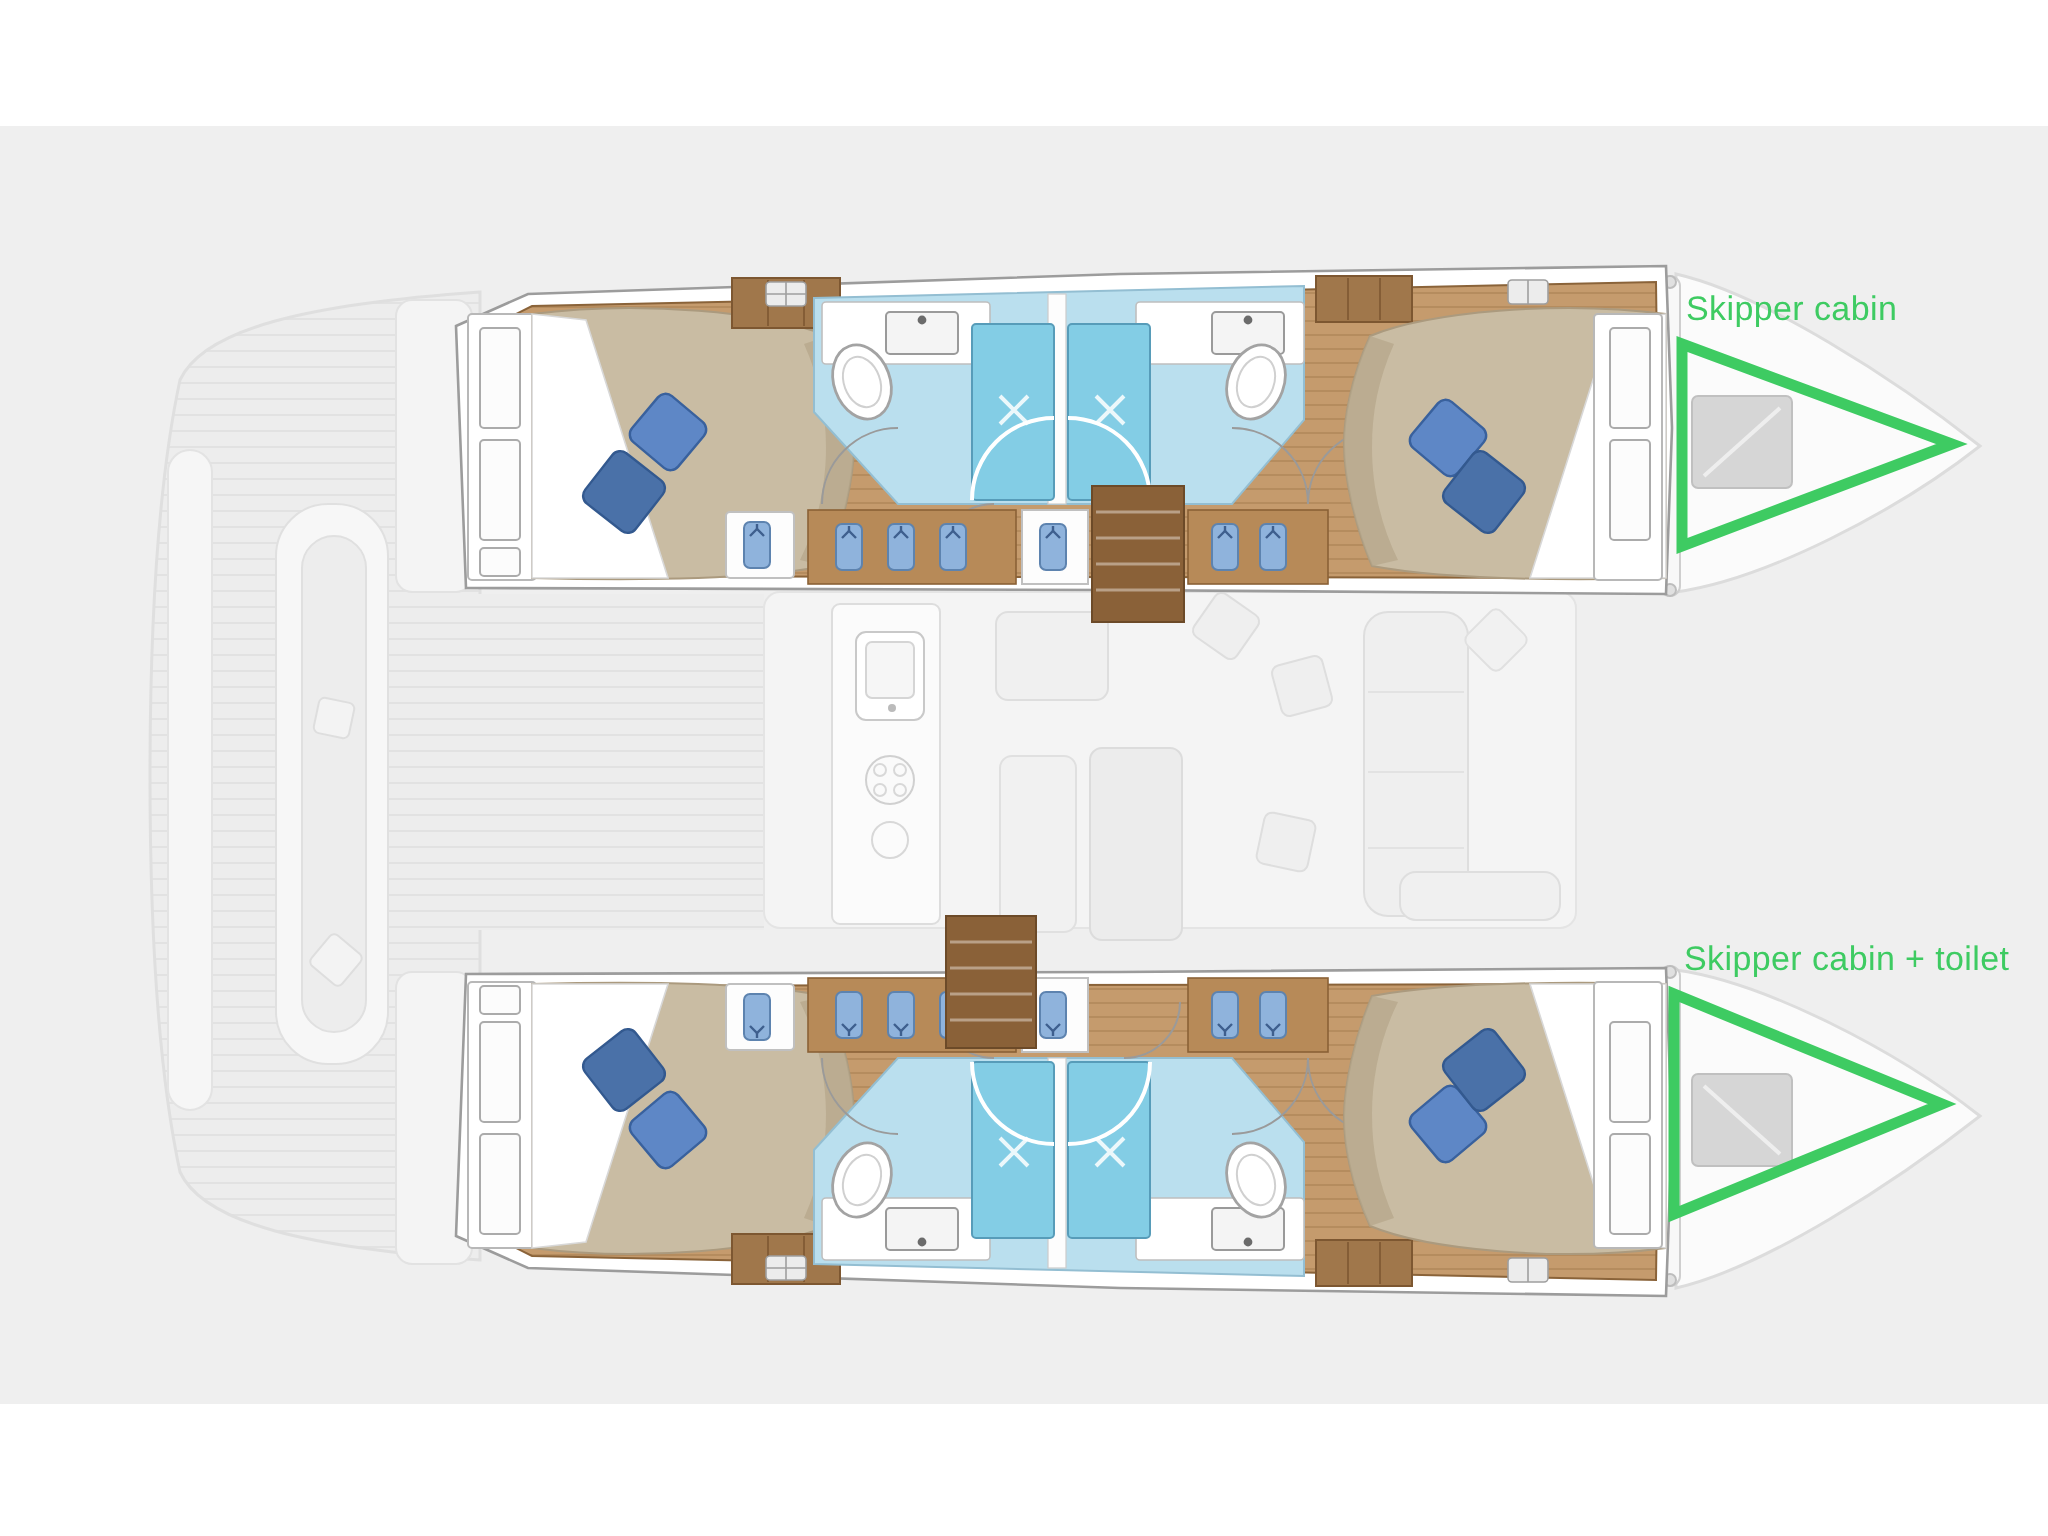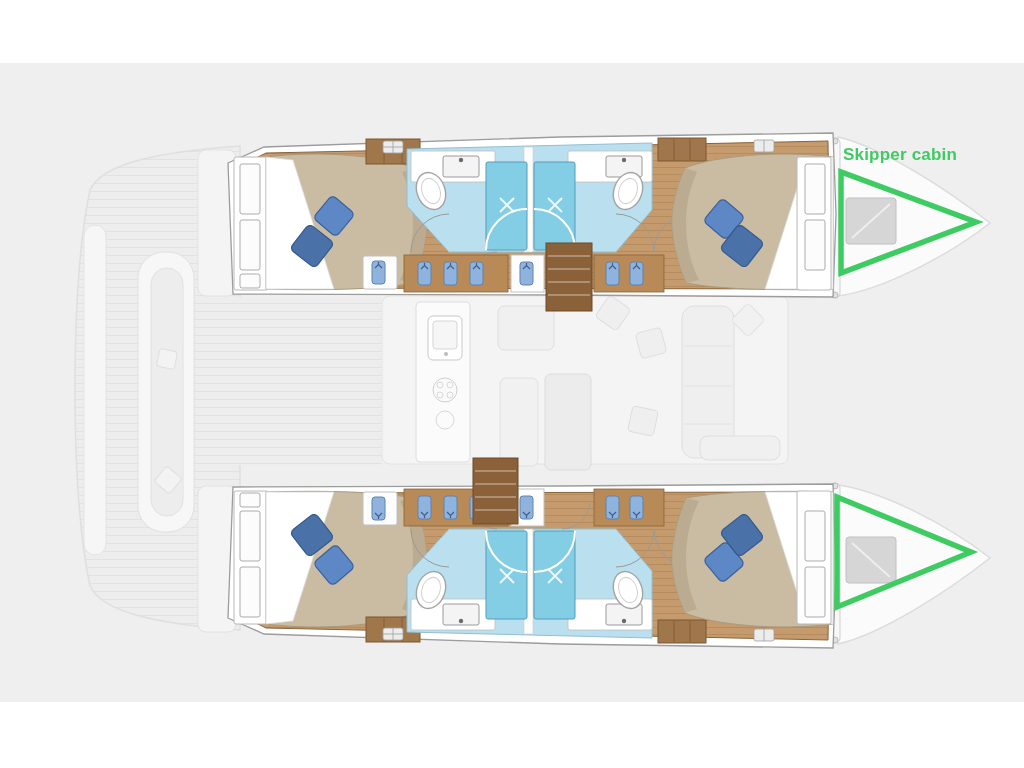--- a/index.html
+++ b/index.html
@@ -1,19 +1,19 @@
 <!DOCTYPE html>
 <html><head>
 <meta charset="utf-8">
 <style>
   html,body{margin:0;padding:0;background:#ffffff;}
   #screen{position:relative;width:1024px;height:768px;background:#ffffff;overflow:hidden;
           font-family:"Liberation Sans",sans-serif;}
   #plan-svg{position:absolute;left:0;top:0;}
-  .annotation-label{position:absolute;color:#3ecb62;font-size:17px;font-weight:700;
+  .annotation-label{position:absolute;color:#3ecb62;font-size:17px;font-weight:400;
           letter-spacing:0.2px;white-space:nowrap;}
   #label-skipper-cabin{left:843px;top:145px;}
   #label-skipper-cabin-toilet{left:842px;top:470px;}
 </style>
 </head>
 <body>
 
 <div id="screen">
 
 <svg id="plan-svg" width="1024" height="768" viewBox="0 0 1024 768">
@@ -208,14 +208,15 @@
     <line x1="475" y1="497" x2="516" y2="497" stroke="rgba(255,255,255,0.4)" stroke-width="1.5"></line>
     <line x1="475" y1="510" x2="516" y2="510" stroke="rgba(255,255,255,0.4)" stroke-width="1.5"></line>
   </g>
 
   <polygon points="841,172 841,273 976,222" fill="none" stroke="#3ecb62" stroke-width="5.5" stroke-linejoin="miter"></polygon>
   <polygon points="837,497 837,607 971,552" fill="none" stroke="#3ecb62" stroke-width="5.5" stroke-linejoin="miter"></polygon>
 </svg>
 
 <div id="label-skipper-cabin" class="annotation-label">Skipper cabin</div>
 
+<div id="label-skipper-cabin-toilet" class="annotation-label">Skipper cabin + toilet</div>
 
 </div>
 
 </body></html>

